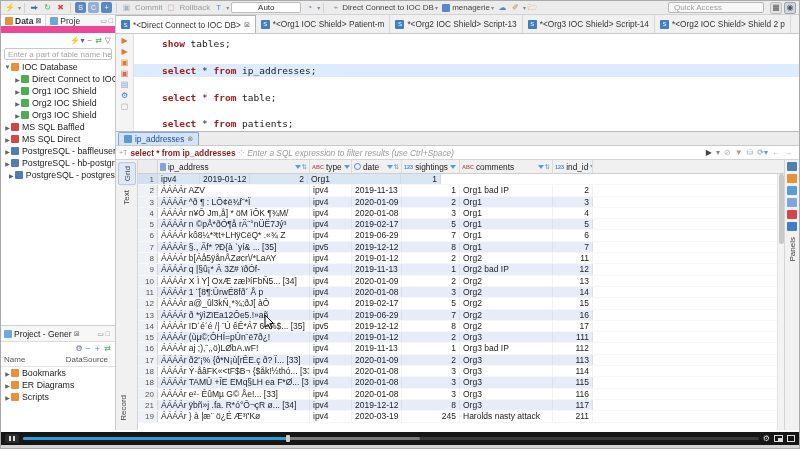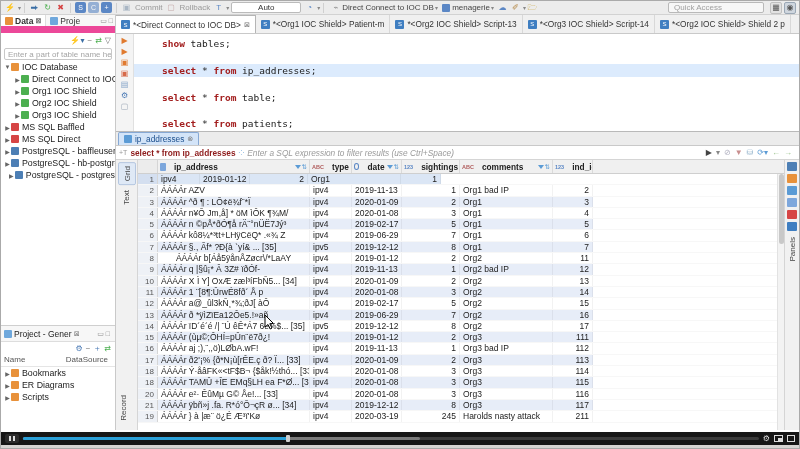--- a/index.html
+++ b/index.html
@@ -66,21 +66,21 @@
   .rgrid{position:absolute;top:28px;left:0;right:0;bottom:0;}
   .lstrip{position:absolute;left:0;top:0;bottom:0;width:22px;background:#f1f1f1;border-right:1px solid #d5d5d5;}
   .vlab{writing-mode:vertical-rl;transform:rotate(180deg);font-size:8px;color:#444;display:flex;align-items:center;gap:2px;padding:3px 0;margin:2px auto;}
   .vlab.sel{background:#dfe9f6;border:1px solid #b4c6e0;border-radius:2px;width:18px;text-align:center;}
   .vlab.bottom{position:absolute;bottom:4px;left:3px;}
   .rstrip{position:absolute;right:0;top:0;bottom:0;width:15px;background:#f1f1f1;border-left:1px solid #d5d5d5;display:flex;flex-direction:column;align-items:center;gap:3px;padding-top:2px;}
   .rs-ico{width:10px;height:9px;border-radius:1px;}
   .rtable{position:absolute;left:22px;right:15px;top:0;bottom:0;overflow:hidden;background:#fff;}
   .ghead{display:flex;height:14px;background:#f0f0f0;border-bottom:1px solid #cfcfcf;font-size:8.3px;color:#222;}
   .gh{display:flex;align-items:center;gap:2px;padding:0 2px;border-right:1px solid #dadada;overflow:hidden;white-space:nowrap;}
-  .gh .lbl{font-weight:bold;margin-left:6px;}
+  .gh .lbl{font-weight:normal;}
   .corner{width:20px;flex:0 0 20px;background:#ececec;border-right:1px solid #d5d5d5;}
   .dticon{font-size:5.5px;color:#b05c5c;font-weight:bold;}
   .dticon.num{color:#5b87c5;}
   .clock{width:7px;height:7px;border:1px solid #5b87c5;border-radius:50%;position:relative;}
   .doc{width:6px;height:8px;background:#7da7dc;border-radius:1px;}
   .sorts{margin-left:auto;color:#5b9bd5;font-size:6.5px;display:flex;align-items:center;}
   .funnel{width:0;height:0;border-left:3px solid transparent;border-right:3px solid transparent;border-top:4px solid #5b9bd5;margin-right:1px;}
   .grow{display:flex;height:11.3px;line-height:11px;font-size:8.5px;border-bottom:1px solid rgba(0,0,0,0.03);}
   .grow.odd .gc{background:#e7edf8;}
   .grow.sel .gc{background:#dbe6f5;}
@@ -466,21 +466,21 @@
                 <div class="rownum">7</div>
                 <div class="gc" style="width: 152px; flex: 0 0 152px;">ÁÁÁÁr §., Ãf* ?Ð{à `yí&amp; ... [35]</div>
                 <div class="gc" style="width: 42px; flex: 0 0 42px;">ipv5</div>
                 <div class="gc" style="width: 50px; flex: 0 0 50px;">2019-12-12</div>
                 <div class="gc num" style="width: 58px; flex: 0 0 58px;">8</div>
                 <div class="gc" style="width: 93px; flex: 0 0 93px;">Org1</div>
                 <div class="gc num" style="width: 40px; flex: 0 0 40px;">7</div>
               </div>
               <div class="grow">
                 <div class="rownum">8</div>
-                <div class="gc" style="width: 152px; flex: 0 0 152px; text-align: center;">ÁÁÁÁr b[Áå5ÿånÅZøcr\/*LaAY</div>
+                <div class="gc" style="width: 152px; flex: 0 0 152px;">ÁÁÁÁr b[Áå5ÿånÅZøcr\/*LaAY</div>
                 <div class="gc" style="width: 42px; flex: 0 0 42px;">ipv4</div>
                 <div class="gc" style="width: 50px; flex: 0 0 50px;">2019-01-12</div>
                 <div class="gc num" style="width: 58px; flex: 0 0 58px;">2</div>
                 <div class="gc" style="width: 93px; flex: 0 0 93px;">Org2</div>
                 <div class="gc num" style="width: 40px; flex: 0 0 40px;">11</div>
               </div>
               <div class="grow odd">
                 <div class="rownum">9</div>
                 <div class="gc" style="width: 152px; flex: 0 0 152px;">ÁÁÁÁr q |§û¡* Â 3Z# ïðÓf-</div>
                 <div class="gc" style="width: 42px; flex: 0 0 42px;">ipv4</div>

